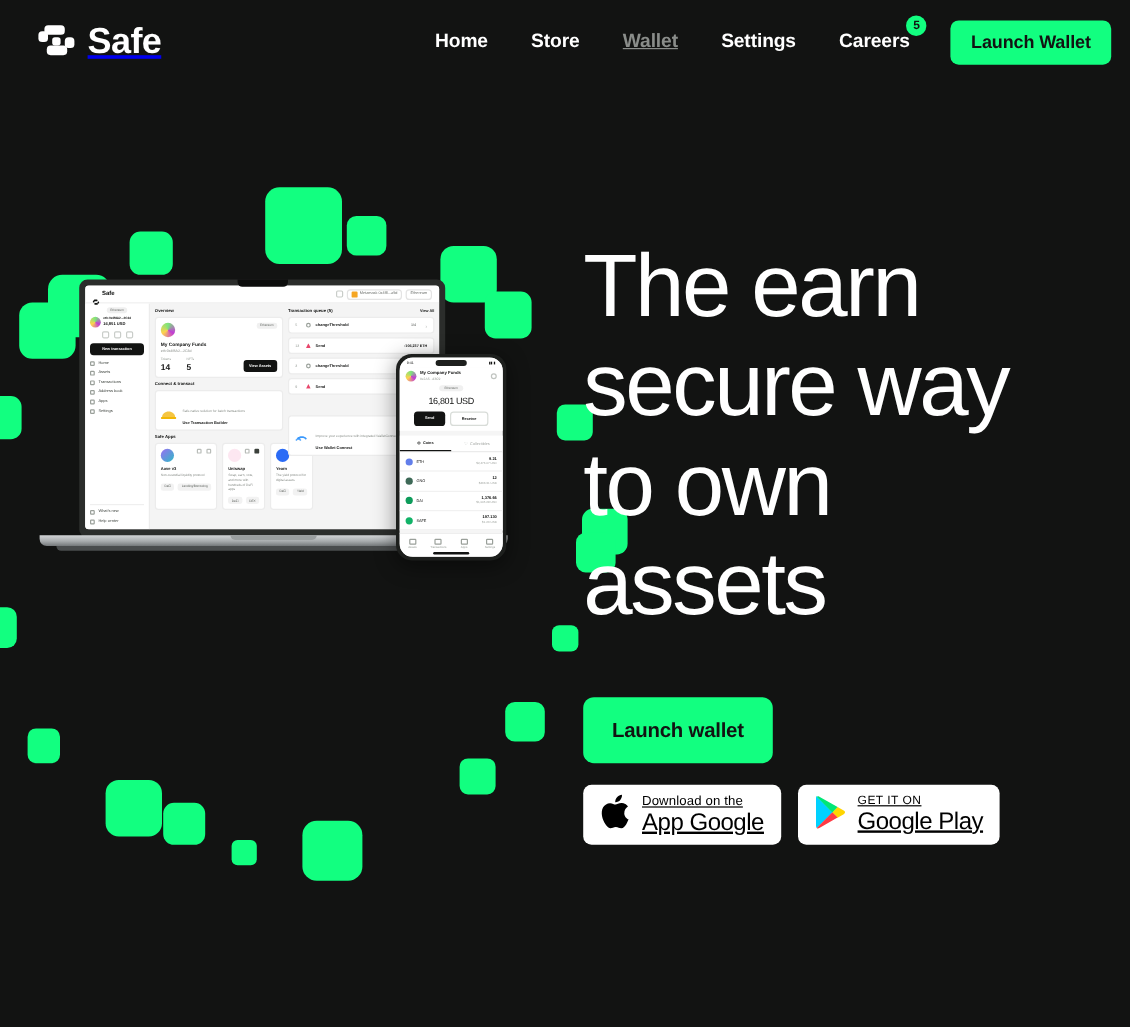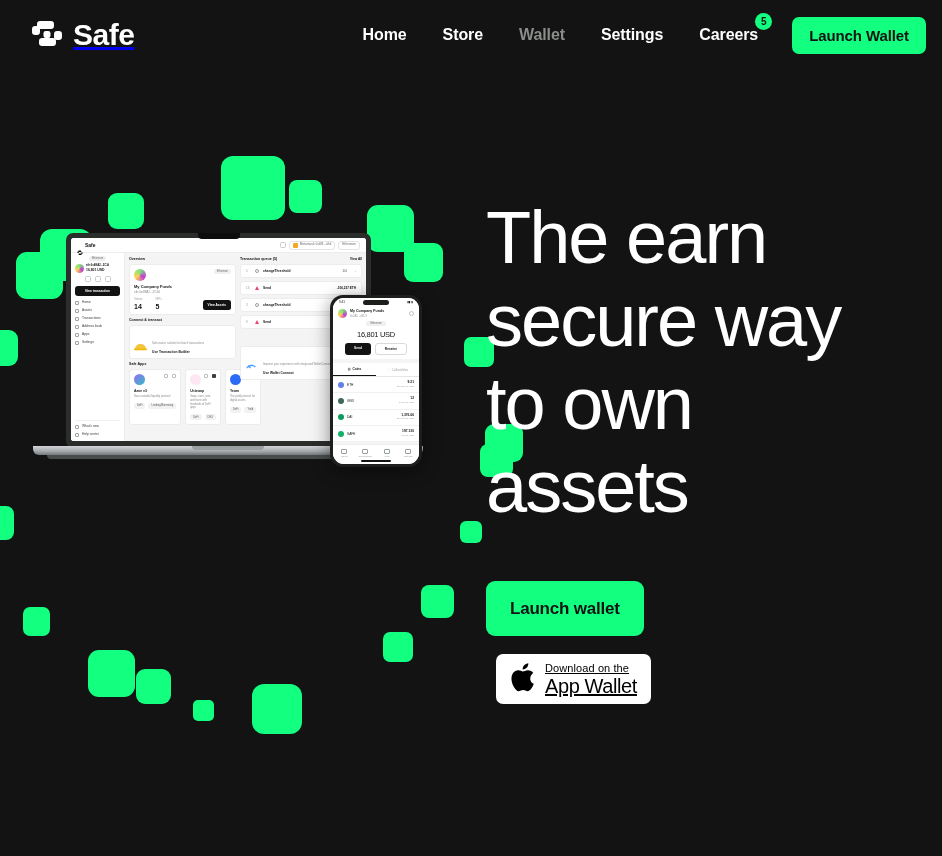--- a/index.html
+++ b/index.html
@@ -18,21 +18,21 @@
   }
   .brand { display:flex; align-items:center; gap:9px; margin-left:30px; }
   .brand-mark { width:34px; height:34px; position:relative; flex:none; }
   .brand-name { font-size:30px; font-weight:700; letter-spacing:-0.5px; color:#fff; line-height:1; }
 
   .nav { display:flex; align-items:center; gap:0px; margin-left:auto; margin-right:16px; }
   .nav-link {
     font-size:16px; font-weight:700; color:#ffffff; text-decoration:none;
     padding:0 18px; position:relative; white-space:nowrap; letter-spacing:-0.1px;
   }
-  .nav-link.muted { color:#8a8d8a; }
+  .nav-link.muted { color:#8a8d8a;text-decoration:underline; }
   .nav-badge {
     position:absolute; top:-13px; right:4px;
     width:17px; height:17px; border-radius:50%;
     background:#12FF80; color:#121312;
     font-size:10px; font-weight:700;
     display:flex; align-items:center; justify-content:center;
     line-height:1;
   }
   .btn-launch-wallet {
     background:#12FF80; color:#121312; border:none;
@@ -51,21 +51,21 @@
     font-size:74px; line-height:83px; font-weight:400; letter-spacing:-2px; color:#ffffff;
   }
   .hero-actions { position:absolute; left:486px; top:581px; z-index:20; }
   .btn-launch-hero {
     background:#12FF80; color:#121312; border:none;
     font-family:"Liberation Sans", sans-serif;
     font-size:17px; font-weight:700; letter-spacing:-0.2px;
     padding:0 24px; height:55px; border-radius:9px; cursor:pointer;
     display:block;
   }
-  .store-row { display:flex; gap:14px; margin-top:18px;margin-left:10px; }
+  .store-row { display:flex; gap:14px; margin-top:18px; }
   .store-badge {
     background:#ffffff; border-radius:7px; height:50px;
     display:flex; align-items:center; gap:9px; padding:0 14px; cursor:pointer;
     color:#000;
   }
   .store-badge .store-txt { display:flex; flex-direction:column; justify-content:center; line-height:1; }
   .store-sub { font-size:11px; font-weight:400; letter-spacing:0.1px; margin-bottom:2px; }
   .store-main { font-size:20px; font-weight:400; letter-spacing:-0.4px; }
   .store-sub.caps { font-size:10px; letter-spacing:0.4px; }
 
@@ -291,24 +291,38 @@
   <div class="store-row">
     <a class="store-badge" href="#">
       <span>
         <svg width="26" height="31" viewBox="0 0 26 31" aria-hidden="true">
           <path fill="#000" d="M20.3 16.4c0-3.6 2.9-5.3 3-5.4-1.6-2.4-4.2-2.7-5.1-2.8-2.2-.2-4.2 1.3-5.3 1.3-1.1 0-2.8-1.3-4.6-1.2-2.3.03-4.5 1.4-5.7 3.5-2.4 4.2-.6 10.5 1.8 13.9 1.2 1.7 2.5 3.6 4.3 3.5 1.7-.07 2.4-1.1 4.5-1.1s2.7 1.1 4.5 1.1c1.9-.03 3-1.7 4.2-3.4 1.3-2 1.8-3.9 1.9-4-.04-.02-3.6-1.4-3.6-5.4z"></path>
           <path fill="#000" d="M16.9 5.6c.9-1.2 1.6-2.8 1.4-4.4-1.4.06-3.1.95-4.1 2.1-.9 1-1.7 2.7-1.5 4.2 1.6.12 3.2-.8 4.2-1.9z"></path>
         </svg>
       </span>
       <span class="store-txt">
         <span class="store-sub">Download on the</span>
-        <span class="store-main">App Wallet</span>
+        <span class="store-main">App Google</span>
       </span>
     </a>
 
+    <a class="store-badge" href="#">
+      <span>
+        <svg width="27" height="29" viewBox="0 0 27 29" aria-hidden="true">
+          <path fill="#00D1FF" d="M1.6 1.1C1.2 1.5 1 2.1 1 2.9v23.2c0 .8.2 1.4.6 1.8l.1.1 13-13v-.3l-13-13-.1.1z"></path>
+          <path fill="#FFD500" d="M18.9 19.4l-4.3-4.3v-.3l4.3-4.3.1.06 5.1 2.9c1.5.83 1.5 2.2 0 3.05l-5.1 2.9-.1.06z"></path>
+          <path fill="#FF3A44" d="M19 19.3l-4.4-4.4-13 13c.5.53 1.3.59 2.2.07L19 19.3z"></path>
+          <path fill="#00E676" d="M19 10.5L3.8 1.9c-.9-.5-1.7-.45-2.2.08l13 13L19 10.5z"></path>
+        </svg>
+      </span>
+      <span class="store-txt">
+        <span class="store-sub caps">GET IT ON</span>
+        <span class="store-main">Google Play</span>
+      </span>
+    </a>
   </div>
 </div>
 
 <div class="mock">
 
   <div class="laptop">
     <div class="laptop-lid">
       <div class="laptop-notch"></div>
       <div class="laptop-screen">
 

